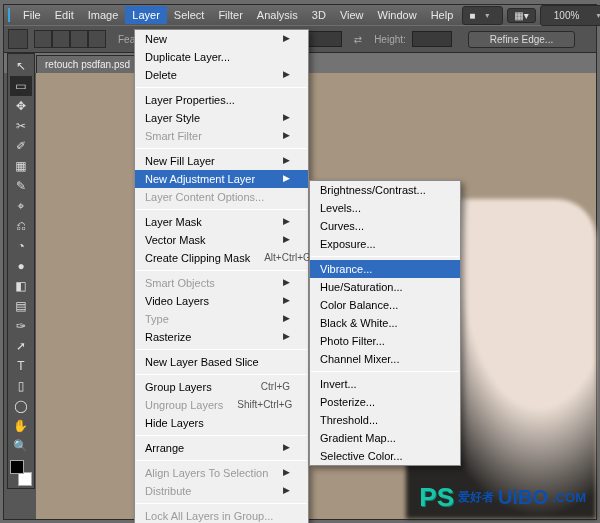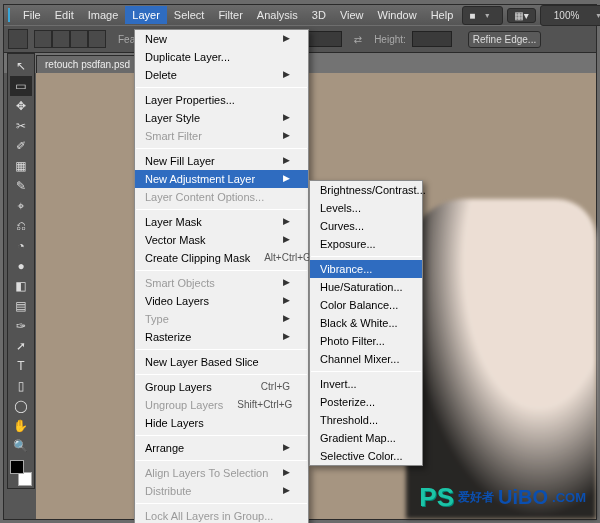--- a/index.html
+++ b/index.html
@@ -11,21 +11,21 @@
   .menubar span.open { background:#2f6cc0; color:#fff; }
   .menubar .spacer { flex:1; }
   .menubar .pill { background:#3d3d3d; border:1px solid #2a2a2a; border-radius:3px; padding:1px 6px; margin:0 2px; font-size:10px; color:#ddd; display:flex; align-items:center; gap:3px;}
   .menubar .pill .arw{font-size:8px;opacity:.7}
   .optionsbar { height: 28px; background: #535353; border-top:1px solid #6e6e6e; border-bottom:1px solid #2a2a2a; display:flex; align-items:center; padding:0 4px; gap:6px; font-size:10px; color:#ccc;}
   .ob-ico { width:20px; height:20px; background:#464646; border:1px solid #2a2a2a;}
   .ob-group{display:flex;gap:0;}
   .ob-group div{width:18px;height:18px;background:#4a4a4a;border:1px solid #2a2a2a;}
   .ob-lbl{color:#aaa;margin-left:6px}
   .ob-field{width:40px;height:16px;background:#3a3a3a;border:1px solid #222}
-  .ob-btn{background:#5a5a5a;border:1px solid #2a2a2a;padding:2px 4px;border-radius:3px;color:#ddd;margin-left:10px}
+  .ob-btn{background:#5a5a5a;border:1px solid #2a2a2a;padding:2px 21px;border-radius:3px;color:#ddd;margin-left:10px}
   .tabbar { height:20px; background:#737373; display:flex; align-items:flex-end; padding-left:32px; font-size:10px; color:#ccc;}
   .tabbar .tab { background:#6a6a6a; color:#eee; padding:3px 8px; border:1px solid #2a2a2a; border-bottom:none; margin-right:2px; display:flex; align-items:center; gap:4px;}
   .tabbar .tab.active{background:#8a8a8a;color:#fff}
   .tabbar .tab .x{font-size:10px;opacity:.7}
   .canvas { position:absolute; top:68px; left:32px; right:0; bottom:0; background:#a69581; }
   .canvas::after{content:"";position:absolute;right:0;bottom:0;width:190px;height:320px;background:radial-gradient(ellipse at 70% 20%, #f4e7de 0 40%, rgba(0,0,0,0) 70%),linear-gradient(#1a1a1a,#1a1a1a);border-radius:60px 40px 0 0;filter:blur(2px);opacity:.9}
   .toolbox { position:absolute; top:48px; left:3px; width:28px; background:#535353; border:1px solid #2a2a2a; padding:2px 0; display:flex; flex-direction:column; align-items:center; gap:0;}
   .toolbox .tool{width:22px;height:20px;display:flex;align-items:center;justify-content:center;color:#ddd;font-size:12px;}
   .toolbox .tool.sel{background:#2a2a2a}
   .toolbox .swatches{position:relative;width:22px;height:26px;margin-top:4px}
@@ -34,21 +34,21 @@
   
   .menu { position:absolute; background:#f0f0f0; border:1px solid #8a8a8a; box-shadow:3px 3px 6px rgba(0,0,0,.4); font-size:11px; color:#000; }
   .menu .item{display:flex;justify-content:space-between;padding:3px 18px 3px 10px;white-space:nowrap;cursor:default}
   .menu .item .arrow{font-size:9px;color:#333;margin-left:14px}
   .menu .item .sc{color:#555;margin-left:14px;font-size:10px}
   .menu .item.dis{color:#9a9a9a}
   .menu .item.hl{background:#2f6cc0;color:#fff}
   .menu .item.hl .arrow,.menu .item.hl .sc{color:#fff}
   .menu .sep{height:1px;background:#c8c8c8;margin:3px 1px;border-top:1px solid #fff}
   #layer-menu{top:24px;left:130px;width:175px}
-  #adj-menu{top:175px;left:305px;width:114px}
+  #adj-menu{top:175px;left:305px;width:152px}
   .watermark{position:absolute;right:10px;bottom:6px;display:flex;align-items:center;gap:4px;font-weight:bold;font-family:Arial;}
   .watermark .ps{color:#1cc4a7;font-size:26px;text-shadow:1px 1px 0 #087}
   .watermark .uibo{color:#0b4fb0;font-size:20px}
   .watermark .com{color:#0b4fb0;font-size:13px}
   .watermark .zh{color:#0b4fb0;font-size:12px;writing-mode:horizontal-tb}
 </style>
 </head>
 <body>
 
 <div class="app">

